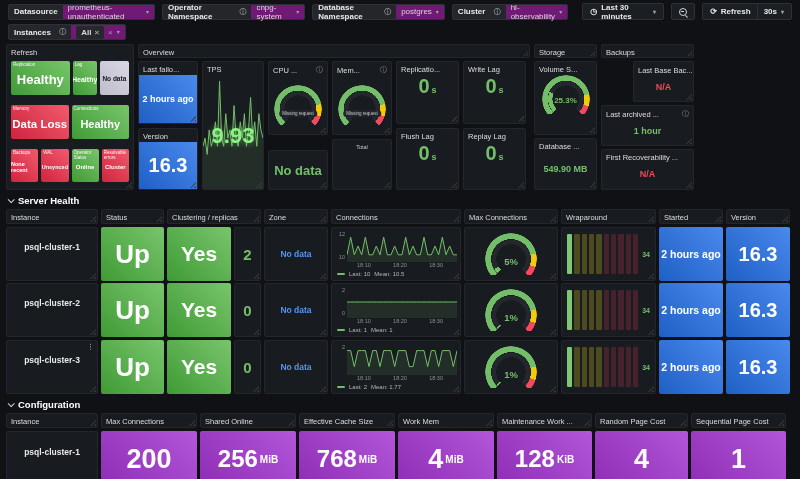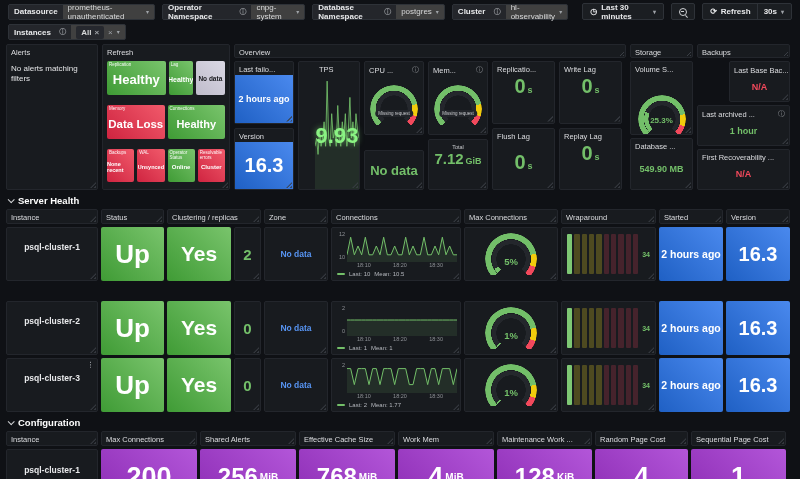--- a/index.html
+++ b/index.html
@@ -6,21 +6,21 @@
   html,body { margin:0; padding:0; }
   body {
     width:800px; height:479px; overflow:hidden;
     background:#0f1115; color:#d8d9da;
     font-family:"Liberation Sans", sans-serif;
     font-size:8px;
   }
   
   .topbar { display:flex; align-items:center; gap:7px; padding:3px 8px 2px 8px; height:22px; }
   .topbar2 { display:flex; align-items:center; gap:5px; padding:0 8px; height:20px; }
-  .var { display:flex; align-items:stretch; border:1px solid #2e3238; border-radius:2px; height:16px; background:#404040; }
+  .var { display:flex; align-items:stretch; border:1px solid #2e3238; border-radius:2px; height:16px; background:#701a75; }
   .var-label { background:#24262b; padding:0 5px; display:flex; align-items:center; gap:3px; font-weight:bold; color:#e8e9eb; }
   .var-value { padding:0 5px; display:flex; align-items:center; gap:4px; color:#d8d9da; }
   .caret { font-size:6px; color:#9fa3a8; line-height:1; }
   .info { font-size:7px; color:#8e9196; }
   .spacer { flex:1; }
   .btn { display:flex; align-items:center; gap:4px; border:1px solid #2e3238; background:#1b1e22; border-radius:2px; height:17px; padding:0 7px; font-weight:bold; color:#e8e9eb; }
   .btn .seg-div { width:1px; align-self:stretch; background:#2e3238; margin:0 2px; }
   .mag { position:relative; width:8px; height:8px; }
   .mag::before { content:""; position:absolute; left:0; top:0; width:6px; height:6px; border:1px solid #cfd1d4; border-radius:50%; }
   .mag::after { content:""; position:absolute; right:-1px; bottom:-1px; width:3px; height:1px; background:#cfd1d4; transform:rotate(45deg); }
@@ -175,24 +175,20 @@
       <span class="xbtn">×</span>
       <span class="caret">▾</span>
     </span>
   </div>
 </div>
 
 <div class="main">
 
   <div class="row1">
 
-    <div class="panel alerts">
-      <div class="ptitle">Alerts</div>
-      <div class="msg">No alerts matching filters</div>
-    </div>
 
     <div class="panel healthp">
       <div class="ptitle">Refresh</div>
       <div class="hbody">
         <div class="hrow" style="height:34px;">
           <div class="tile t-green" style="flex:2.2;">
               <span class="tl">Replication</span>
               <span class="tv" style="font-size:13px;">Healthy</span>
             </div>
           <div class="tile t-green" style="flex:0.9;">
@@ -247,21 +243,21 @@
               </div>
           </div>
           <div class="panel statp" style="flex:1;">
             <div class="ptitle">Version</div>
             <div class="tilebody t-blue">
                 <span class="bigblue" style="font-size:20px;">16.3</span>
               </div>
           </div>
         </div>
         <div class="ovcol" style="width:62px;">
-          <div class="panel statp" style="flex:1;padding-left:16px;">
+          <div class="panel statp" style="flex:1;">
             <div class="ptitle">TPS</div>
             <div class="sparkwrap" style="flex:1;">
               <svg preserveAspectRatio="none" viewBox="0 0 60 114">
                   <polygon points="0,71.3 2.0689655172413794,63.1 4.137931034482759,79.4 6.206896551724138,55.0 8.275862068965518,71.3 10.344827586206897,63.1 12.413793103448276,46.8 14.482758620689657,71.3 16.551724137931036,6.1 18.620689655172413,63.1 20.689655172413794,71.3 22.75862068965517,38.7 24.82758620689655,63.1 26.896551724137932,55.0 28.965517241379313,71.3 31.03448275862069,30.5 33.10344827586207,63.1 35.172413793103445,71.3 37.241379310344826,46.8 39.310344827586206,63.1 41.37931034482759,38.7 43.44827586206897,71.3 45.51724137931034,55.0 47.58620689655173,22.4 49.6551724137931,63.1 51.72413793103448,46.8 53.793103448275865,71.3 55.86206896551724,38.7 57.931034482758626,55.0 60,63.1 60,114 0,114" fill="rgba(115,191,105,0.12)"></polygon>
                   <polyline points="0,71.3 2.0689655172413794,63.1 4.137931034482759,79.4 6.206896551724138,55.0 8.275862068965518,71.3 10.344827586206897,63.1 12.413793103448276,46.8 14.482758620689657,71.3 16.551724137931036,6.1 18.620689655172413,63.1 20.689655172413794,71.3 22.75862068965517,38.7 24.82758620689655,63.1 26.896551724137932,55.0 28.965517241379313,71.3 31.03448275862069,30.5 33.10344827586207,63.1 35.172413793103445,71.3 37.241379310344826,46.8 39.310344827586206,63.1 41.37931034482759,38.7 43.44827586206897,71.3 45.51724137931034,55.0 47.58620689655173,22.4 49.6551724137931,63.1 51.72413793103448,46.8 53.793103448275865,71.3 55.86206896551724,38.7 57.931034482758626,55.0 60,63.1" fill="none" stroke="#73bf69" stroke-width="1"></polyline>
                 </svg>
               <div class="tpsval">9.93</div>
             </div>
           </div>
         </div>
@@ -294,35 +290,31 @@
             <div style="flex:1;display:flex;align-items:center;">
               <div class="gauge" style="--gs:48px;">
                   <div class="band"></div>
                   <div class="varc"></div>
                   <div class="pill">Missing request</div>
                 </div>
             </div>
           </div>
           <div class="panel statp" style="flex:1;">
             <div style="text-align:center;font-size:5.5px;color:#c7c9cc;padding-top:4px;">Total</div>
-            <div class="statbody" style="align-items:baseline;padding-bottom:6px;">
-                <span class="greenval" style="font-size:15px;">7.12</span>
-                <span class="greenval unit">GiB</span>
-              </div>
           </div>
         </div>
         <div class="ovcol" style="width:63px;">
           <div class="panel statp" style="flex:1;">
             <div class="ptitle">Replicatio...</div>
             <div class="statbody" style="align-items:baseline;padding-bottom:8px;">
                 <span class="greenval" style="font-size:20px;">0</span>
                 <span class="greenval unit">s</span>
               </div>
           </div>
-          <div class="panel statp" style="flex:1;gap:9px;">
+          <div class="panel statp" style="flex:1;">
             <div class="ptitle">Flush Lag</div>
             <div class="statbody" style="align-items:baseline;padding-bottom:8px;">
                 <span class="greenval" style="font-size:20px;">0</span>
                 <span class="greenval unit">s</span>
               </div>
           </div>
         </div>
         <div class="ovcol" style="width:63px;">
           <div class="panel statp" style="flex:1;">
             <div class="ptitle">Write Lag</div>
@@ -341,21 +333,21 @@
         </div>
       </div>
     </div>
 
     <div class="ovcol" style="width:63px;gap:3px;">
       <div class="ghead">
           <div class="ptitle">Storage</div>
         </div>
       <div class="panel statp" style="height:74px;">
         <div class="ptitle">Volume S...</div>
-        <div style="flex:1;display:flex;align-items:flex-end;">
+        <div style="flex:1;display:flex;align-items:flex-start;">
           <div class="gauge" style="--gs: 48px; --p: 25.3;">
               <div class="band"></div>
               <div class="varc"></div>
               <div class="gval" style="font-size:8px;">25.3%</div>
             </div>
         </div>
       </div>
       <div class="panel statp" style="flex:1;">
         <div class="ptitle">Database ...</div>
         <div class="statbody" style="padding-bottom:4px;">
@@ -495,21 +487,21 @@
       <span class="wrapval">34</span>
     </div>
     <div class="tile t-blue cell bigtile" style="font-size:10.5px;">
         <span>2 hours ago</span>
       </div>
     <div class="tile t-blue cell bigtile" style="font-size:20px;">
         <span>16.3</span>
       </div>
   </div>
 
-  <div class="shgrid" style="margin-top:20px;">
+  <div class="shgrid" style="margin-top:2px;">
     <div class="panel cell cell-instance">
         <span>psql-cluster-2</span>
       </div>
     <div class="tile t-green cell bigtile" style="font-size:26px;">
         <span>Up</span>
       </div>
     <div class="cluster-cell cell">
       <div class="tile t-green bigtile" style="flex:1;font-size:21px;">
           <span>Yes</span>
         </div>
@@ -653,21 +645,21 @@
   </div>
 
   <div class="cfgrid">
     <div class="panel colhead">
         <div class="ptitle">Instance</div>
       </div>
     <div class="panel colhead">
         <div class="ptitle">Max Connections</div>
       </div>
     <div class="panel colhead">
-        <div class="ptitle">Shared Alerts</div>
+        <div class="ptitle">Shared Online</div>
       </div>
     <div class="panel colhead">
         <div class="ptitle">Effective Cache Size</div>
       </div>
     <div class="panel colhead">
         <div class="ptitle">Work Mem</div>
       </div>
     <div class="panel colhead">
         <div class="ptitle">Maintenance Work ...</div>
       </div>

